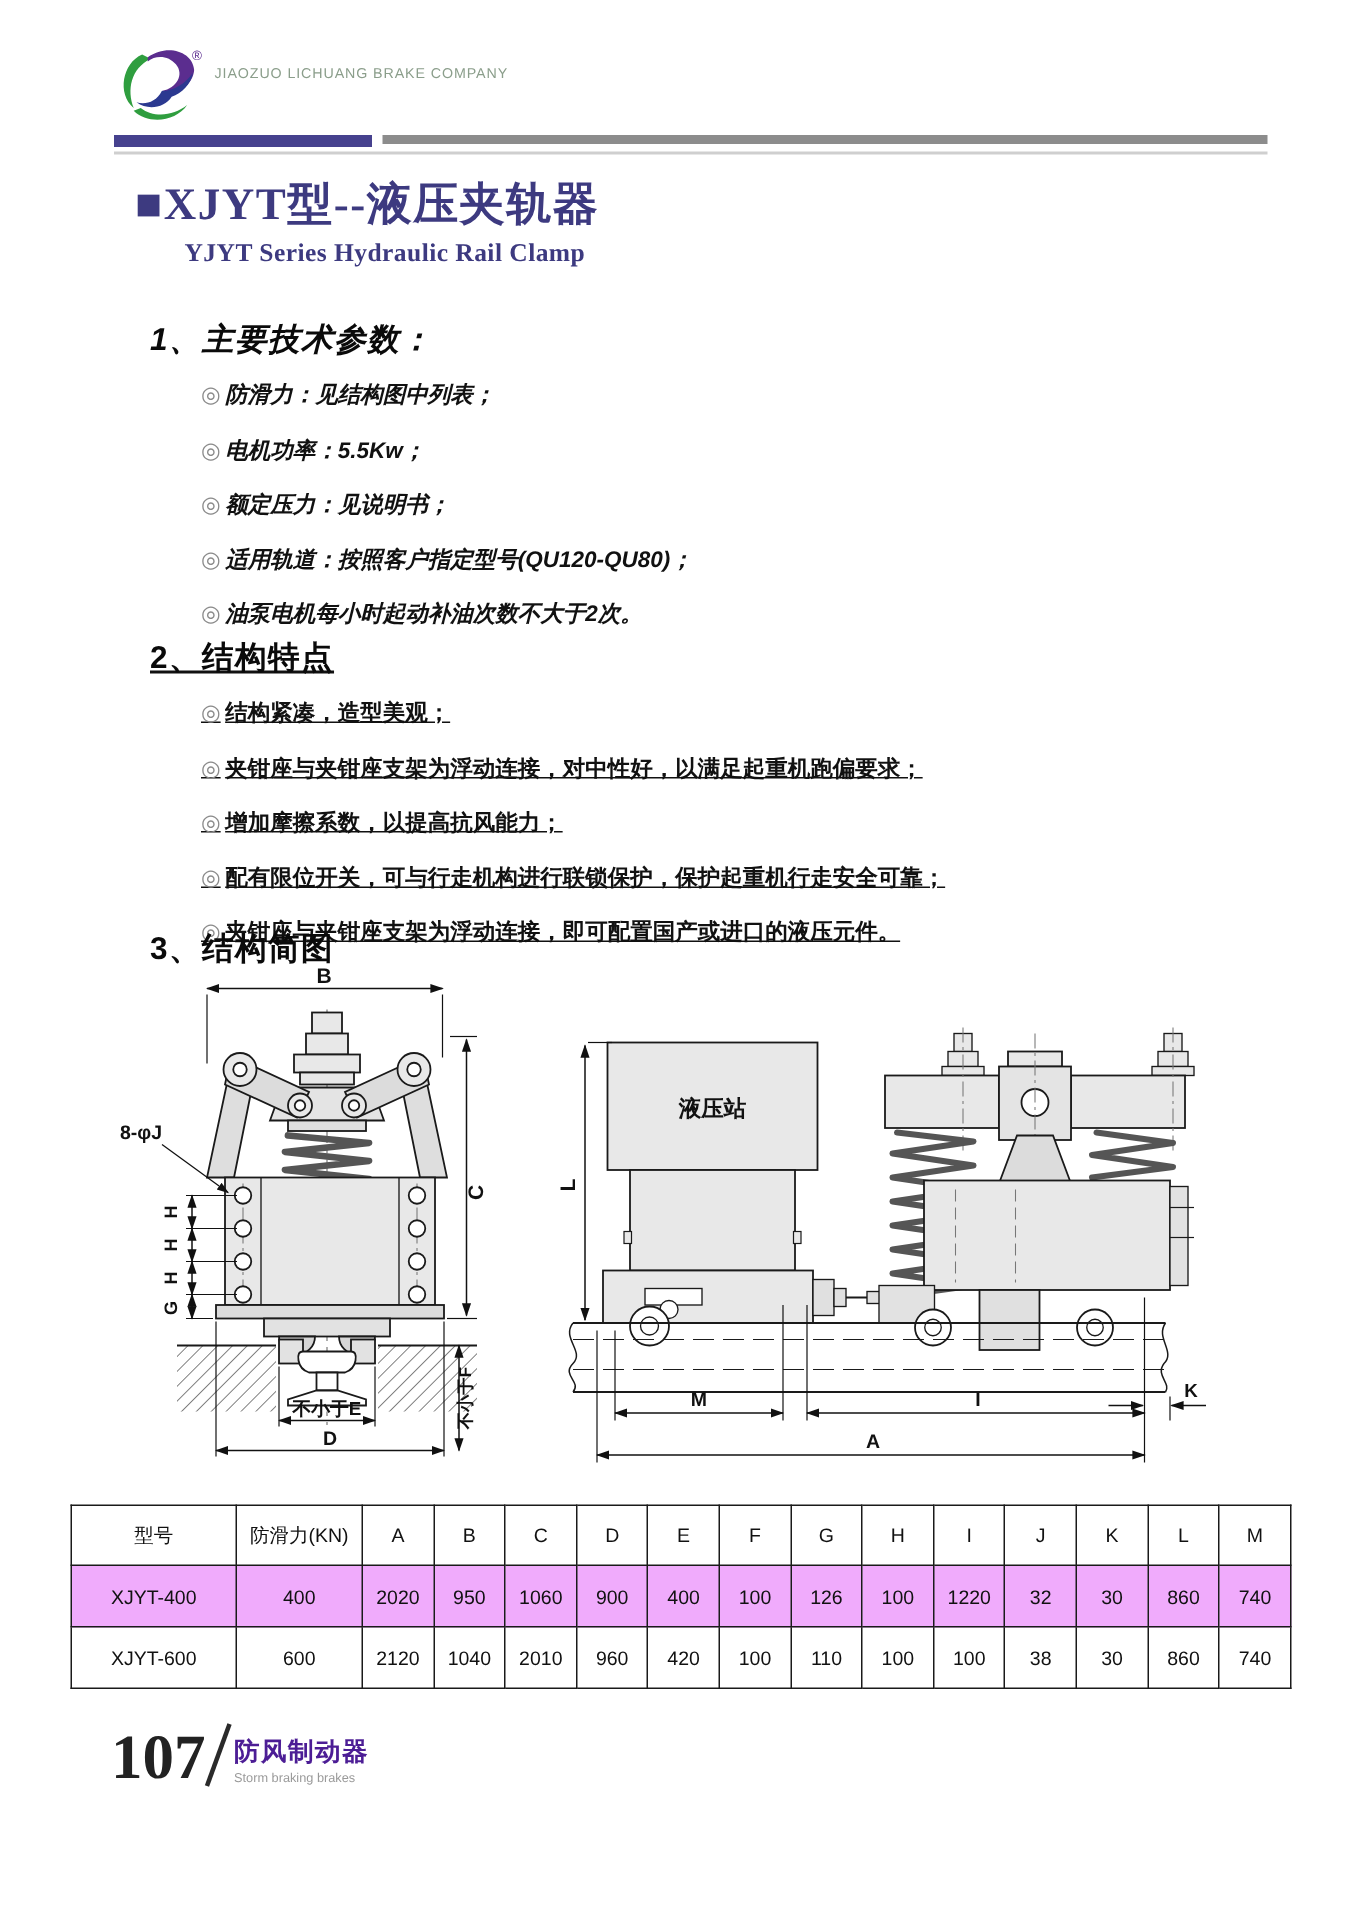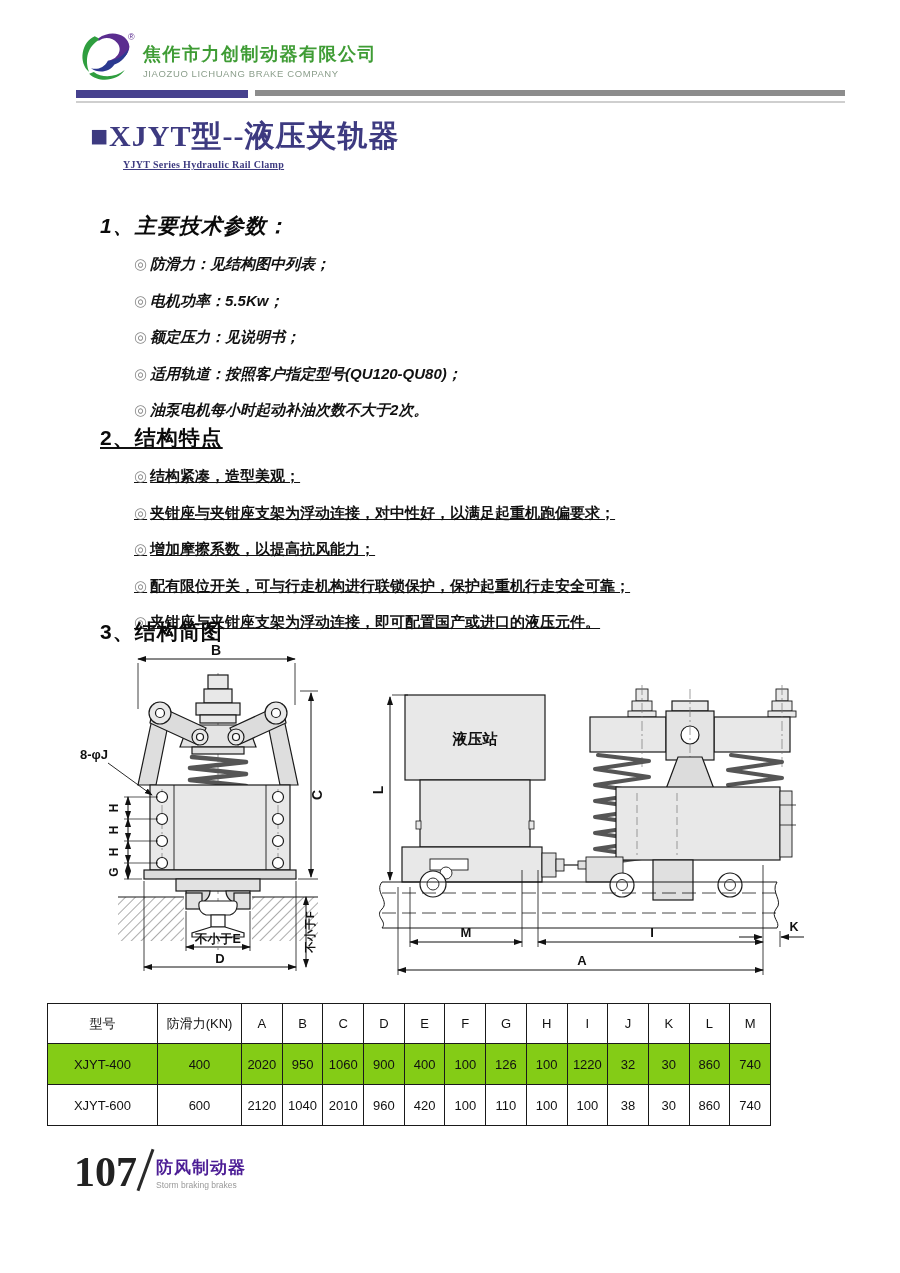--- a/index.html
+++ b/index.html
@@ -13,40 +13,40 @@
   .company { position:absolute; left:143px; top:42px; }
   .company-cn { font-size:18px; font-weight:bold; color:#3f9c35; letter-spacing:1.5px; }
   .company-en { font-size:9.5px; color:#8b9e8b; letter-spacing:.6px; margin-top:2px; }
   .rule-purple { position:absolute; left:76px; top:90px; width:172px; height:8px; background:#46418e; }
   .rule-gray   { position:absolute; left:255px; top:90px; width:590px; height:6px; background:#8c8c8c; }
   .rule-under  { position:absolute; left:76px; top:101px; width:769px; height:2px; background:#cfcfcf; }
 
   
   .title-block { position:absolute; left:90px; top:116px; color:#3d3a80; }
   .title-main { font-family:"Liberation Serif","DejaVu Serif",serif; font-weight:bold; font-size:30px; letter-spacing:1px; }
-  .title-sub  { font-family:"Liberation Serif","DejaVu Serif",serif; font-weight:bold; font-size:10px; margin:2px 0 0 33px; letter-spacing:.3px;text-decoration:underline; }
+  .title-sub  { font-family:"Liberation Serif","DejaVu Serif",serif; font-weight:bold; font-size:17px; margin:2px 0 0 33px; letter-spacing:.3px; }
 
   
   .section { position:absolute; left:100px; }
   .sec-1 { top:212px;font-style:italic; } .sec-2 { top:424px;text-decoration:underline; } .sec-3 { top:618px;text-align:center; }
   .sec-heading { font-size:21px; font-weight:bold; color:#0a0a0a; letter-spacing:1px; }
   ul.bullets { list-style:none; margin:14px 0 0 34px; }
   ul.bullets li { font-size:15px; font-weight:bold; line-height:20px; margin-bottom:16.5px; white-space:nowrap; }
   ul.bullets .bullet { color:#8a8a8a; margin-right:3px; font-weight:normal; }
 
   
   .diagram-wrap { position:absolute; left:80px; top:645px; width:740px; height:355px; }
   svg text { font-family:"Liberation Sans","DejaVu Sans",sans-serif; font-weight:bold; fill:#111; }
 
   
-  table.spec { position:absolute; left:47px; top:1003px; width:724px; border-collapse:collapse; table-layout:fixed; }
+  table.spec { position:absolute; left:47px; top:1003px; width:814px; border-collapse:collapse; table-layout:fixed; }
   table.spec th, table.spec td { border:1.6px solid #1a1a1a; text-align:center; font-size:13px; font-weight:normal; color:#111; }
   table.spec th { height:40px; } table.spec td { height:41px; }
   table.spec th:nth-child(1) { width:110px; } table.spec th:nth-child(2) { width:84px; }
-  table.spec tr.hl td { background:#84cc16; }
+  table.spec tr.hl td { background:#f0abfc; }
 
   
   .footer { position:absolute; left:74px; top:1148px; display:flex; align-items:flex-end; }
   .page-num { font-family:"Liberation Serif","DejaVu Serif",serif; font-size:42px; line-height:40px; color:#222;font-weight:bold; }
   .footer-slash { width:3px; height:44px; background:#2a2a2a; transform:rotate(20deg); margin:0 9px 0 7px; }
   .footer-text { padding-bottom:2px; }
   .footer-cn { font-size:17px; font-weight:bold; color:#4c1d95; letter-spacing:1px; }
   .footer-en { font-size:8.5px; color:#9a9a9a; margin-top:1px; }
 </style>
 </head>
@@ -55,21 +55,20 @@
 <div class="page">
 
   <svg class="logo" width="60" height="56" viewBox="0 0 64 58">
     <path d="M20 8 C6 14 2 36 14 46 C9 33 12 18 26 11 Z" fill="#2f9e3f"></path>
     <path d="M24 10 C38 0 56 6 57 19 C56 30 45 37 34 34 C45 32 50 22 44 15 C39 9 30 8 24 13 Z" fill="#5b2d8f"></path>
     <path d="M34 34 C30 42 22 44 16 42 C24 48 36 46 41 38 C48 36 55 29 56 21 C51 29 42 34 34 34 Z" fill="#2b3990"></path>
     <path d="M14 48 C24 58 44 56 52 44 C42 52 28 53 19 46 Z" fill="#2f9e3f"></path>
   </svg>
   <div class="reg-mark">®</div>
   <div class="company">
-    <div class="company-cn">焦作市力创制动器有限公司</div>
     <div class="company-en">JIAOZUO LICHUANG BRAKE COMPANY</div>
   </div>
   <div class="rule-purple"></div>
   <div class="rule-gray"></div>
   <div class="rule-under"></div>
 
   <div class="title-block">
     <div class="title-main">■XJYT型--液压夹轨器</div>
     <div class="title-sub">YJYT Series Hydraulic Rail Clamp</div>
   </div>

